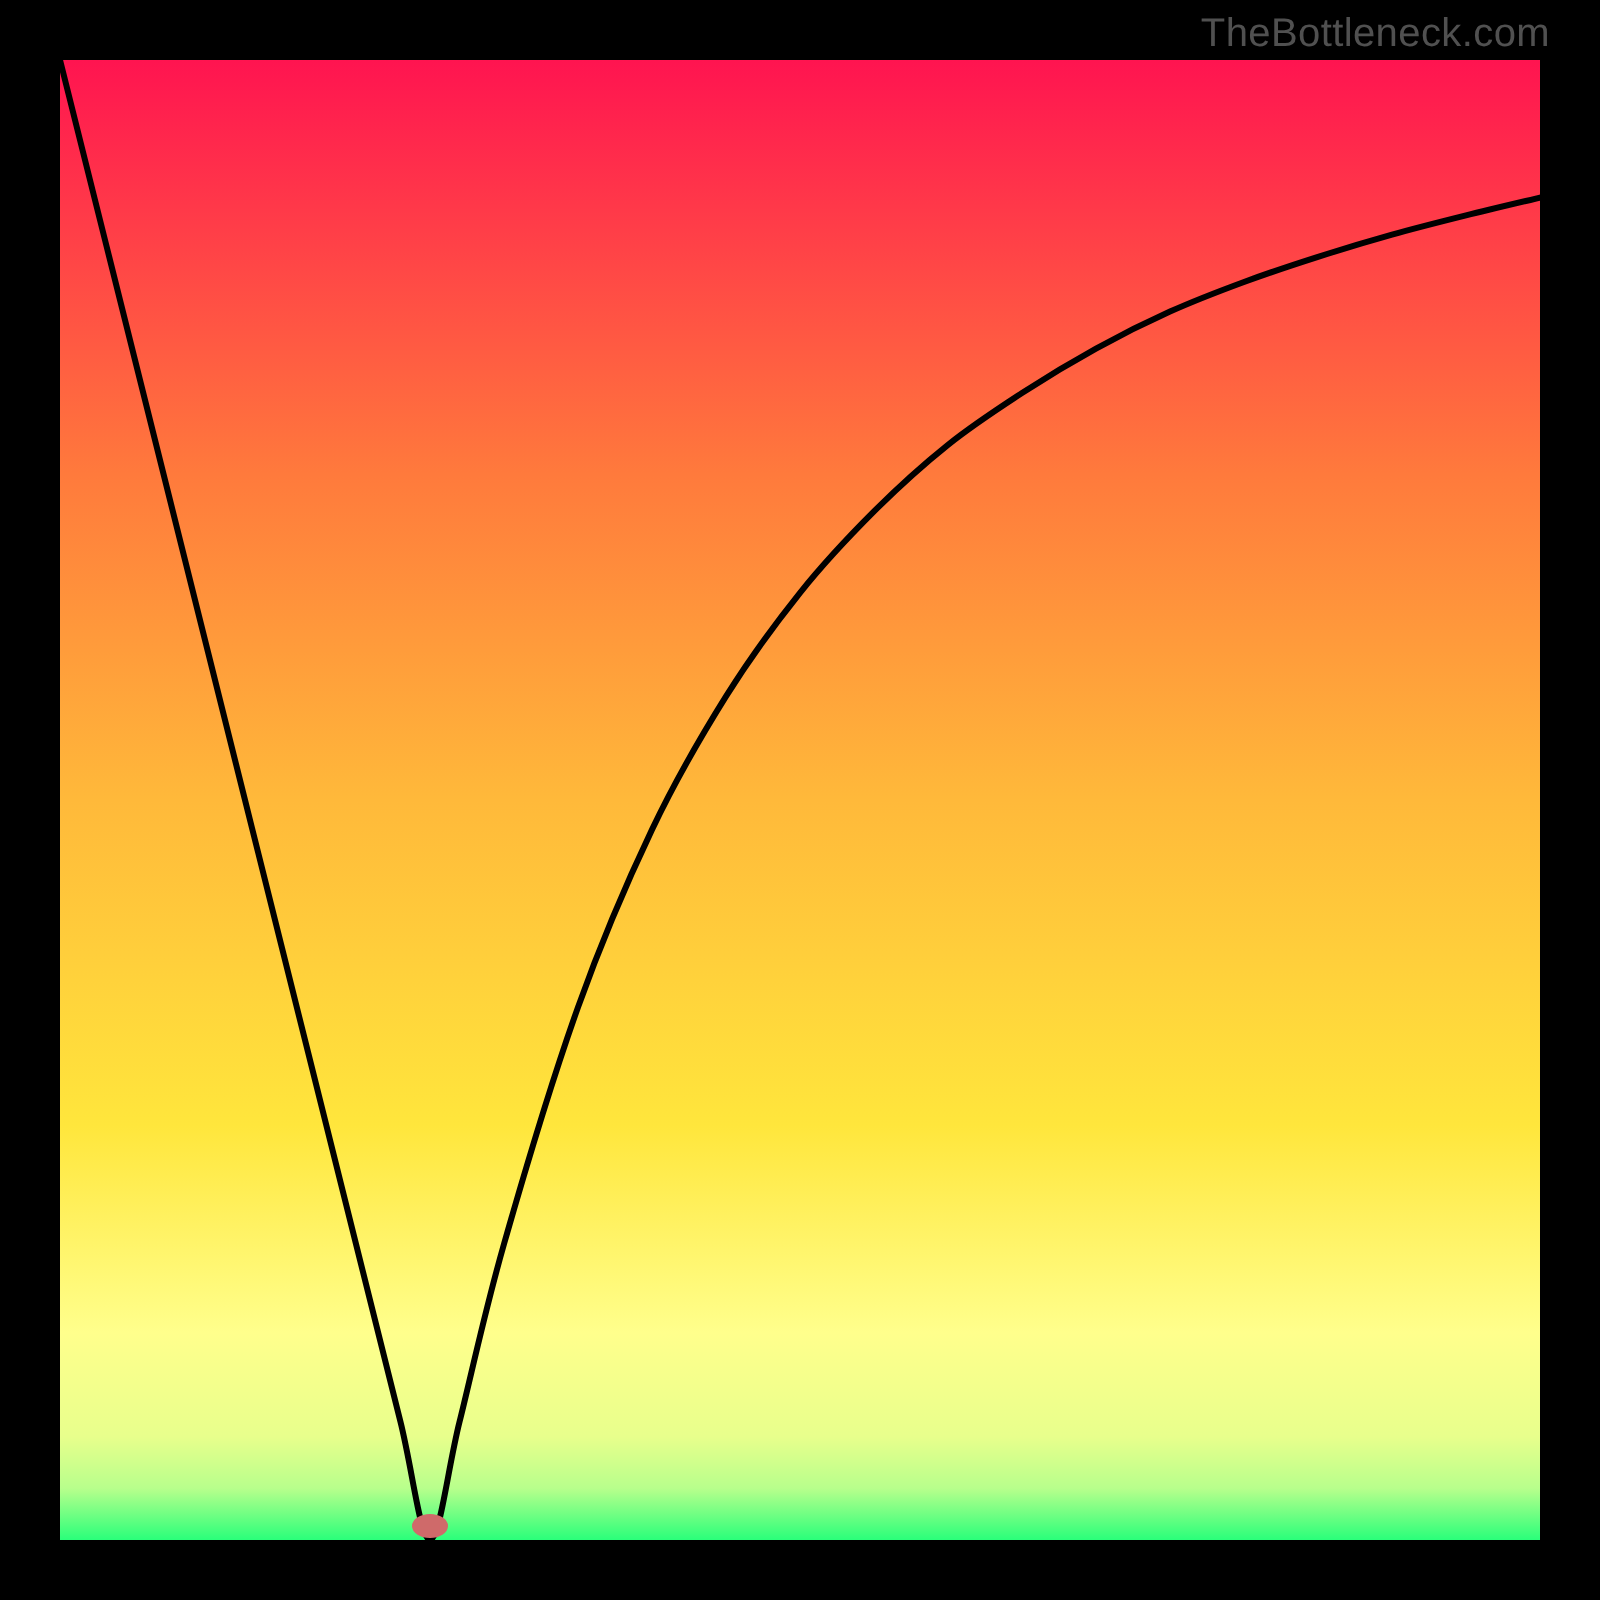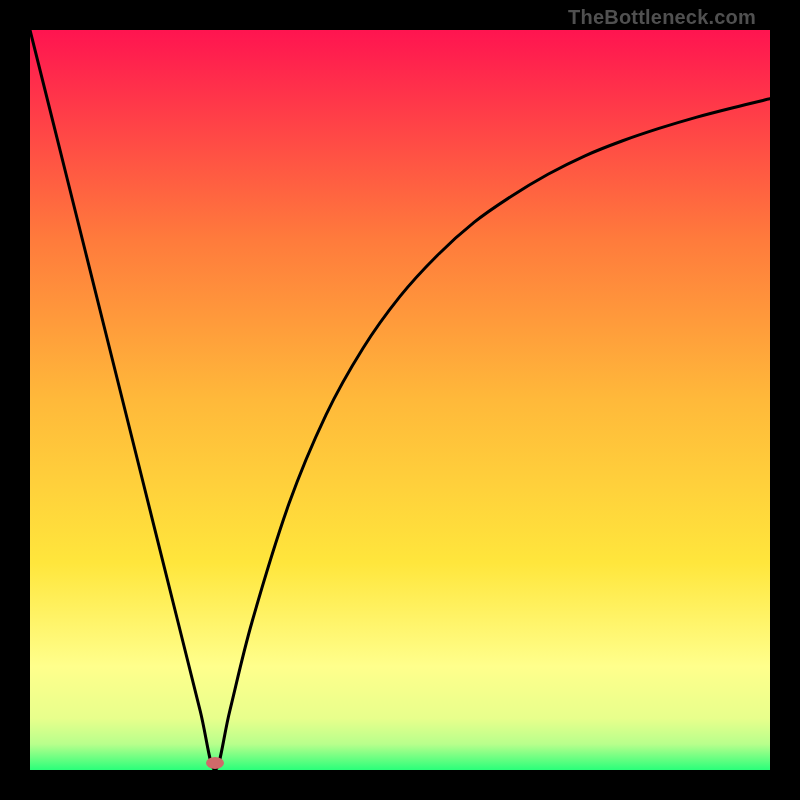--- a/index.html
+++ b/index.html
@@ -30,24 +30,24 @@
     position: absolute;
     left: 0;
     top: 0;
     width: 100%;
     height: 100%;
     pointer-events: none;
   }
   .attribution {
     position: absolute;
     top: 6px;
-    right: 44px;
+    right: 25px;
     color: #505050;
     font-size: 20px;
-    font-weight: 700;
+    font-weight: 400;
     letter-spacing: 0.2px;
   }
   .marker {
     position: absolute;
     width: 18px;
     height: 12px;
     background: #cf6a6a;
     border-radius: 50%;
     transform: translate(-50%, -50%);
   }

